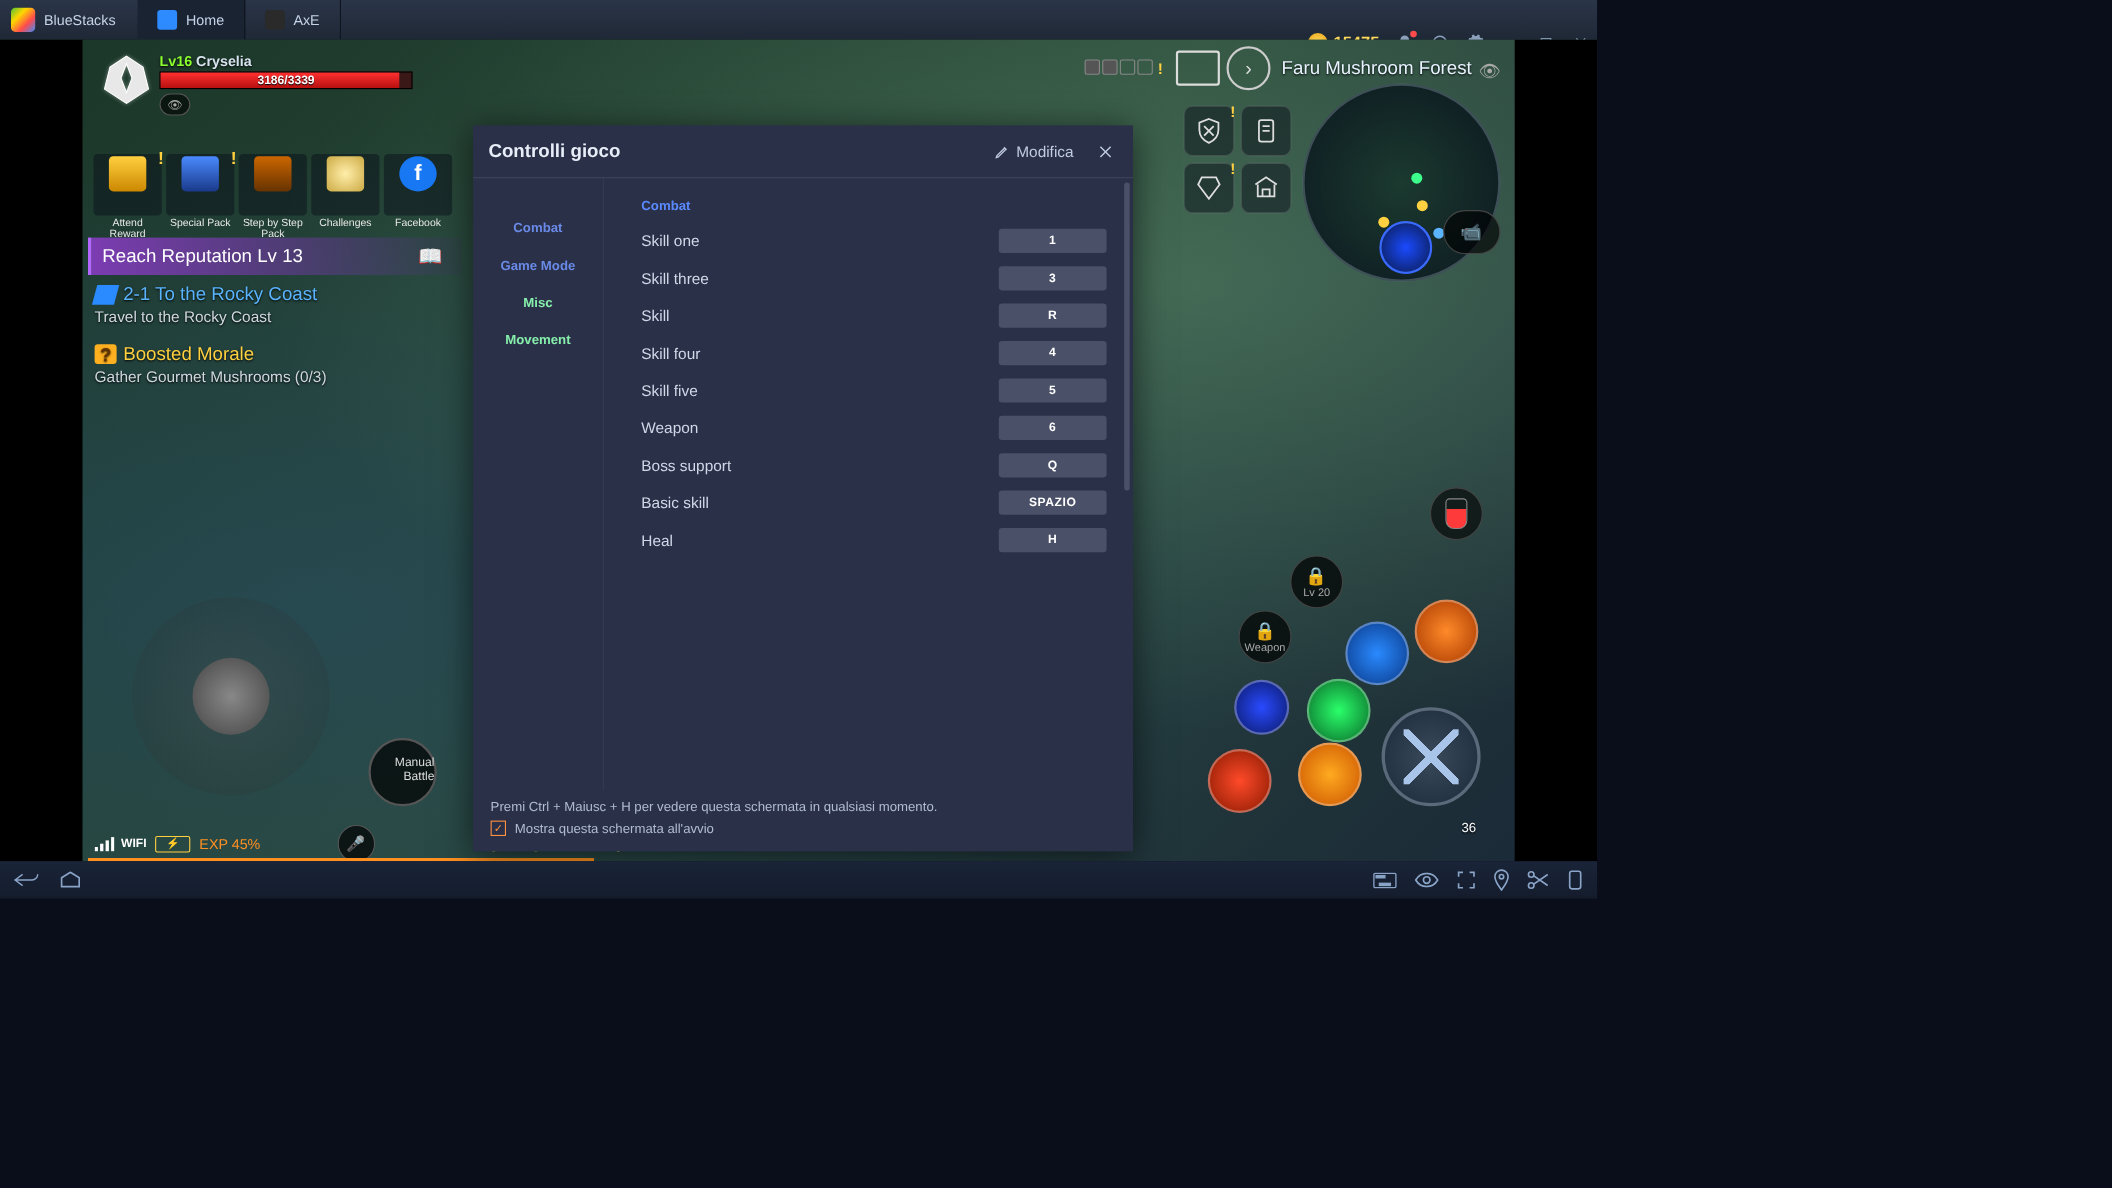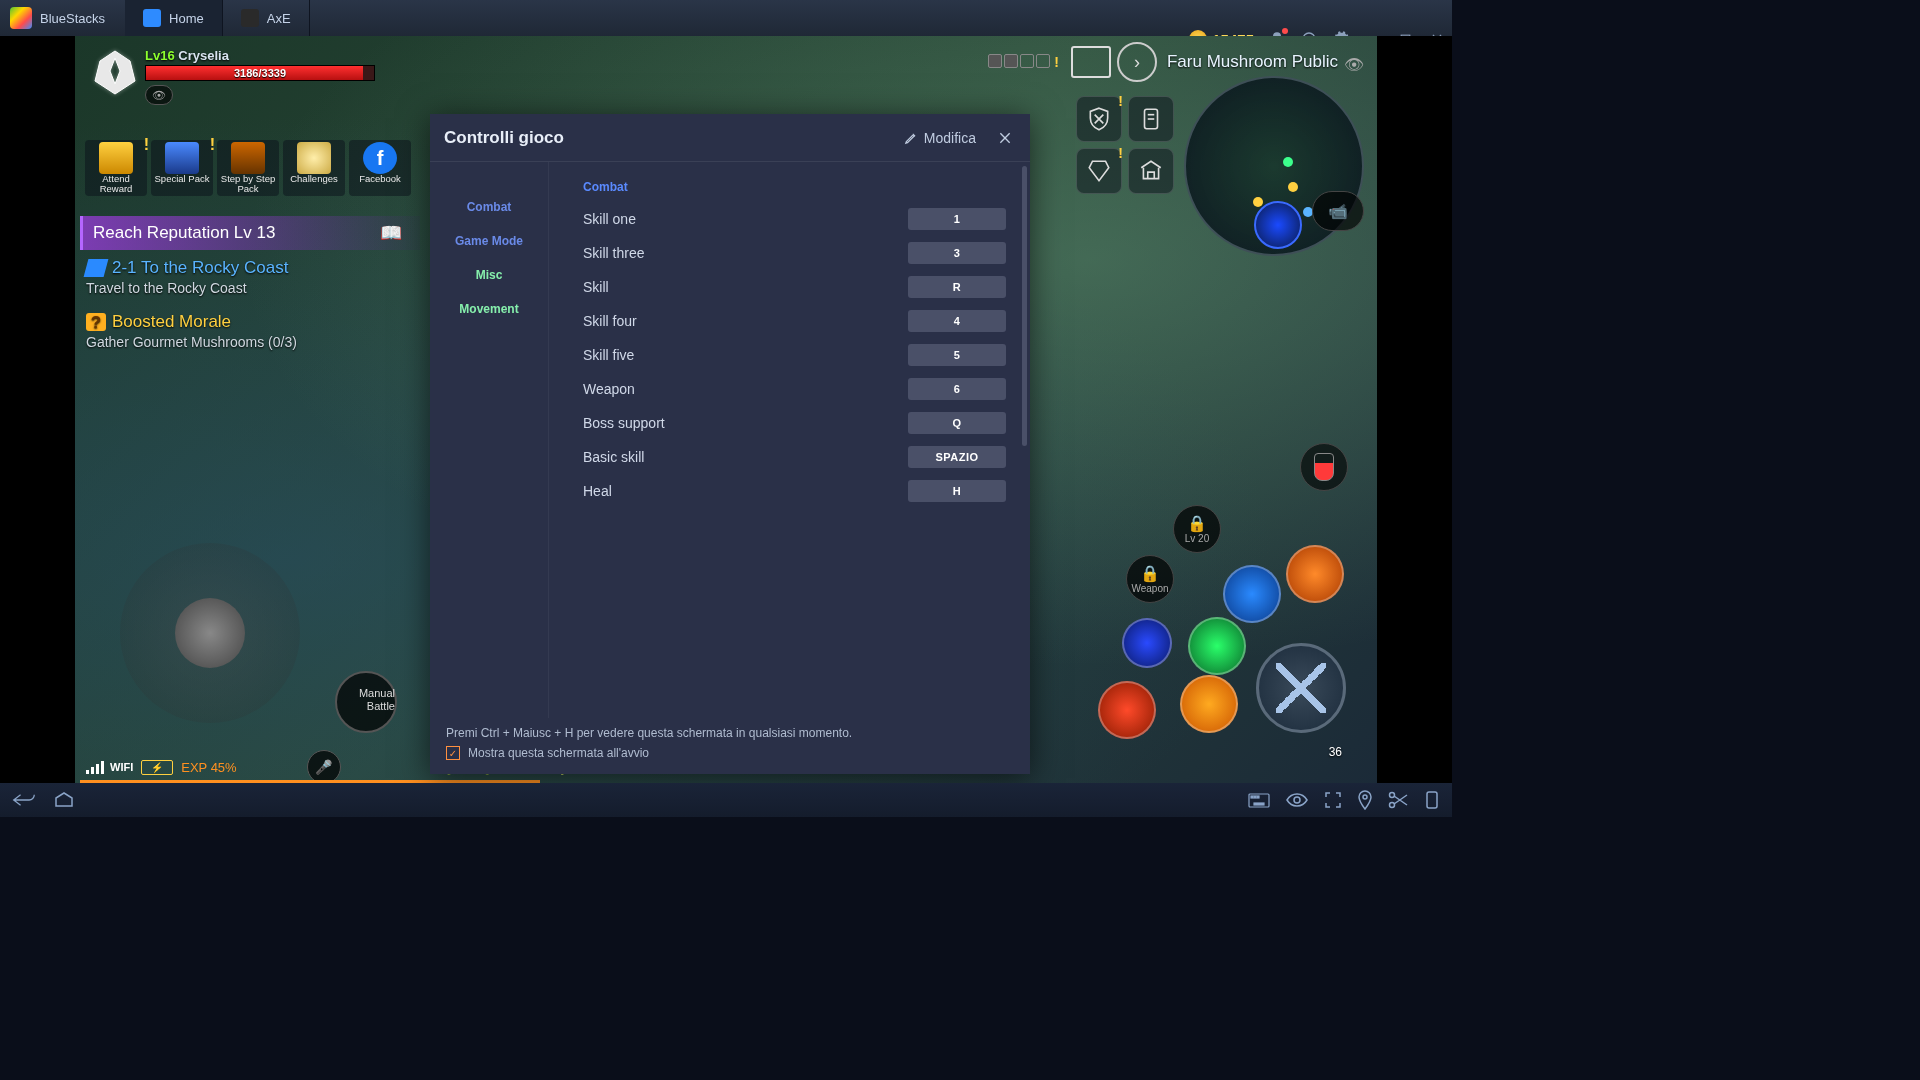--- a/index.html
+++ b/index.html
@@ -37,21 +37,21 @@
 .player-name .lv { color: #8cff2e; }
 .hp-bar { width: 230px; height: 16px; background: #3a1818; border: 1px solid #000; margin-top: 2px; position: relative; }
 .hp-fill { height: 100%; background: linear-gradient(to bottom, #ff3030, #b81010); width: 95%; }
 .hp-text { position:absolute; inset:0; text-align:center; font-size:11px; color:#fff; font-weight:600; line-height:14px; text-shadow:0 1px 1px #000;}
 .eye-icon { width:28px; height:20px; border-radius:10px; background:rgba(0,0,0,0.6); border:1px solid #555; margin-top:4px; display:flex;align-items:center;justify-content:center;color:#aaa;font-size:11px;}
 
 
 .action-row { position:absolute; top: 104px; left: 85px; display: flex; gap: 4px; }
 .act-btn { width: 62px; height: 56px; background: rgba(10,15,25,0.5); border-radius:4px; text-align:center; position:relative; }
 .act-btn .ic { width:34px; height:32px; margin:2px auto 0; border-radius:4px;}
-.act-btn .lbl { font-size:9.5px; color:#e8e8e8; line-height:10px;}
+.act-btn .lbl { font-size:9.5px; color:#e8e8e8; line-height:10px;margin-top:24px;}
 .act-badge { position:absolute; top:-4px; right:-2px; color:#ffd040; font-size:16px; font-weight:900;}
 
 
 .quest-panel { position:absolute; top:180px; left:80px; width:340px; }
 .quest-rep { background: linear-gradient(90deg, rgba(140,60,200,0.85), rgba(60,30,100,0.1)); padding:6px 10px; font-size:17px; color:#fff; border-left:3px solid #b566ff; display:flex; align-items:center;}
 .quest-rep .book { margin-left:auto; width:30px;height:22px;color:#fff;font-size:18px;}
 .quest-item { padding:8px 10px 8px 6px; }
 .quest-title { font-size:17px; color:#e8f4ff; font-weight:500; text-shadow:0 1px 2px #000; display:flex;align-items:center;}
 .quest-title.blue { color:#5ab4ff; }
 .quest-title.yellow { color:#ffd040; }
@@ -271,21 +271,21 @@
   <div class="top-right-hud">
     <div class="menu-slots">
       <div class="slot filled"></div>
         <div class="slot filled"></div>
         <div class="slot"></div>
         <div class="slot"></div>
       <span class="slot-warn">!</span>
     </div>
     <div class="mail-box"></div>
     <div class="nav-arrow">›</div>
-    <span class="loc-name">Faru Mushroom Public</span>
+    <span class="loc-name">Faru Mushroom Forest</span>
     <span class="loc-eye">👁</span>
   </div>
 
   <div class="minimap"></div>
 
   <div class="side-menu">
     <div class="side-menu-row">
       <div class="sm-btn badge">
           <svg width="26" height="26" viewBox="0 0 24 24" fill="none" stroke="#ddd" stroke-width="1.5">
             <path d="M12 2l8 3v6c0 5-3.5 9-8 11-4.5-2-8-6-8-11V5z"></path>

